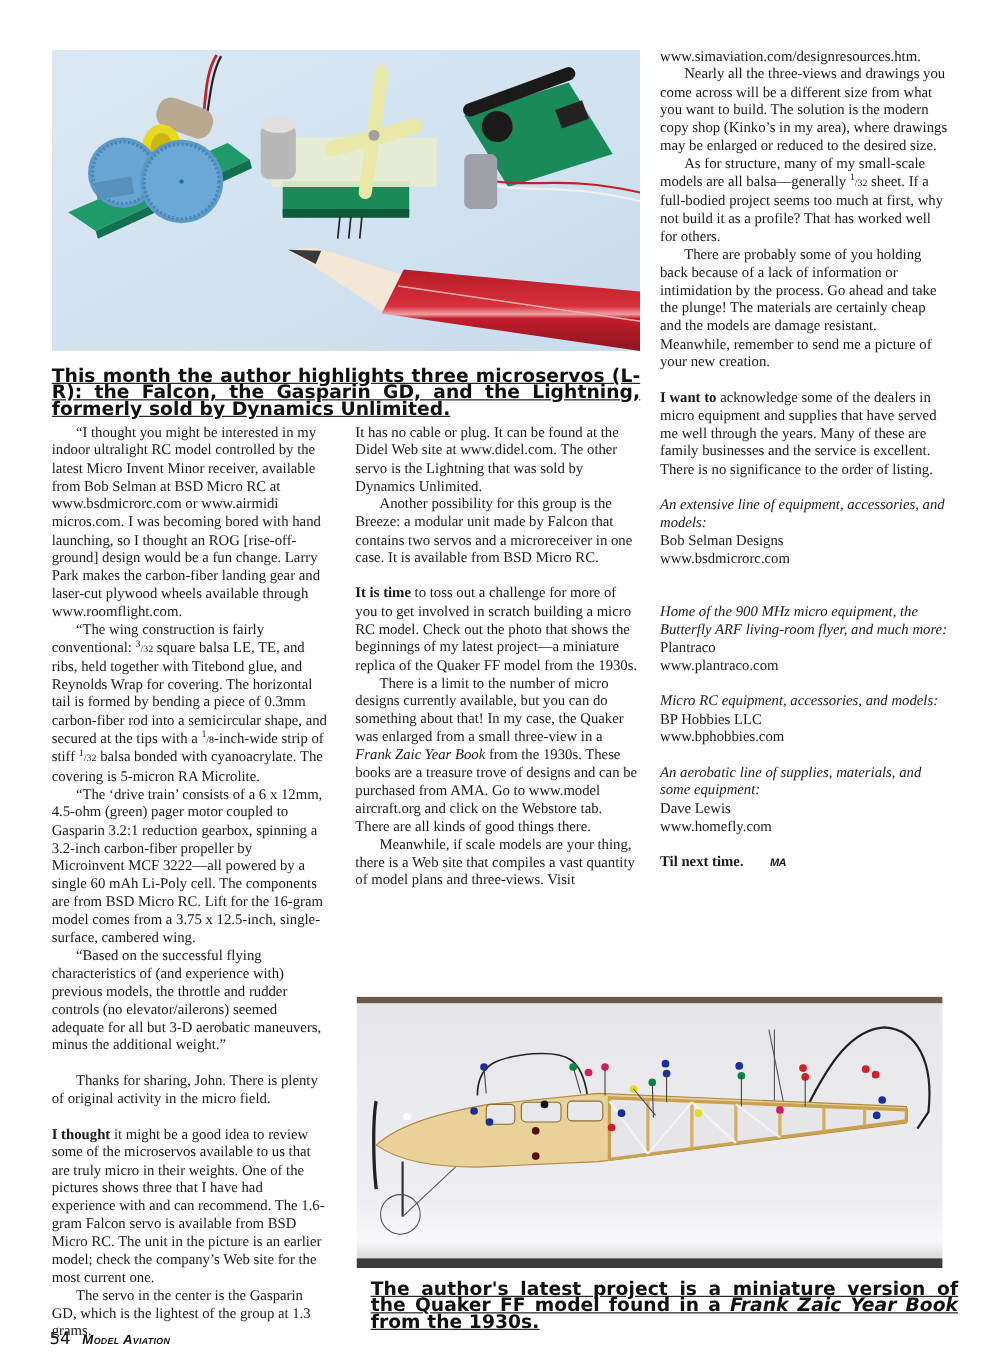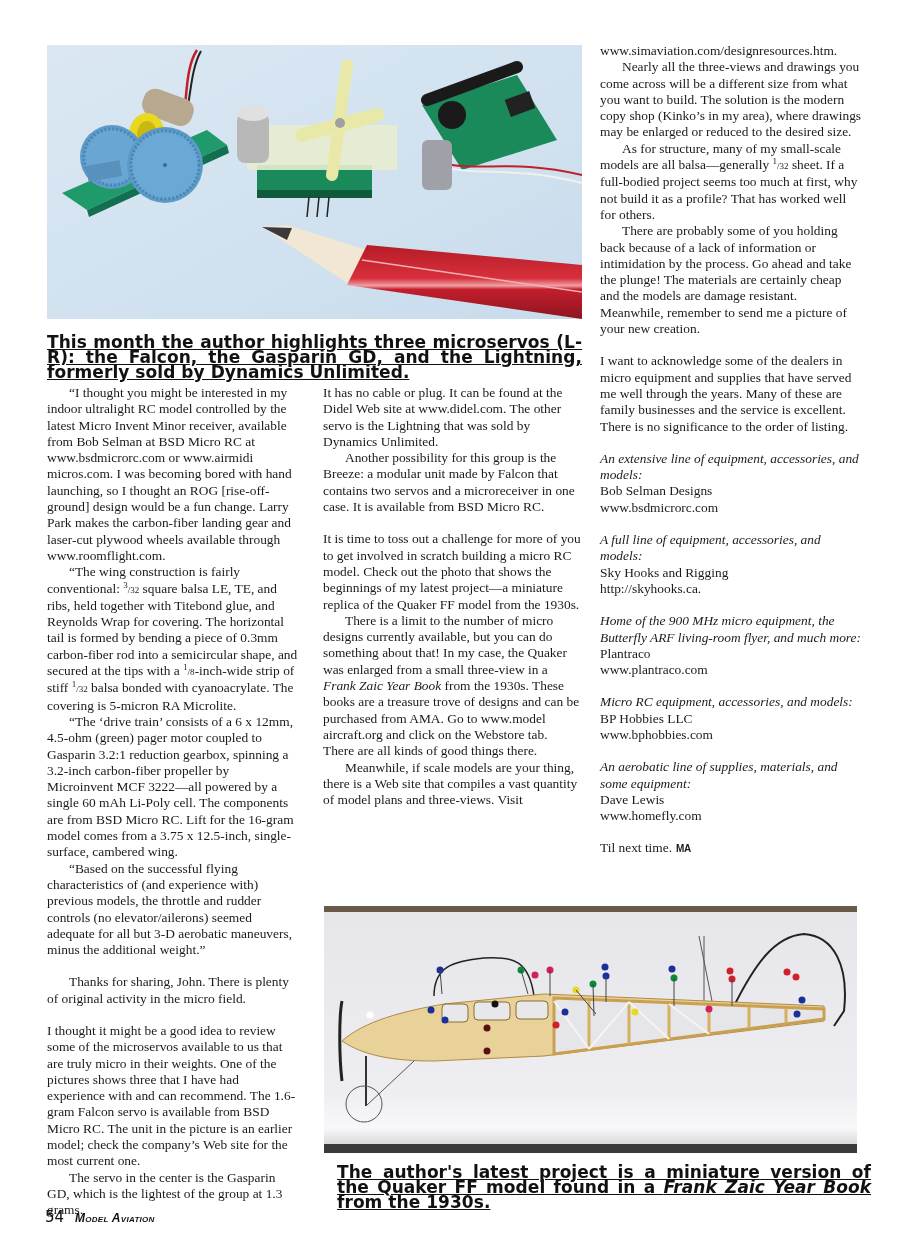--- a/index.html
+++ b/index.html
@@ -4,28 +4,28 @@
 <style>
   html, body { margin:0; padding:0; background:#ffffff; }
   body { width:916px; height:1245px; position:relative; overflow:hidden; font-family:"Liberation Serif", serif; color:#1a1a1a; }
   .photo { position:absolute; overflow:hidden; }
   .caption { position:absolute; font-family:"DejaVu Sans", sans-serif; font-weight:bold; font-size:17px; line-height:15px; color:#111; text-align:justify; letter-spacing:0.05px;text-decoration:underline; }
   .caption i { font-style:italic; }
   .col { position:absolute; font-size:13.4px; line-height:16.3px; }
   .col p { margin:0; }
   .ind { text-indent:22px; }
   .gap { height:16px; }
-  .lead { font-weight:normal; }
+  .lead { font-weight:bold; }
   .it { font-style:italic; }
   sup.fr, .fr-sup { font-size:9px; vertical-align:5px; line-height:0; }
   .fr-sub { font-size:9px; }
   .dealer-desc { font-style:italic; }
   .footer { position:absolute; left:45px; top:1208px; font-family:"DejaVu Sans", sans-serif; font-size:15px; color:#111; }
   .footer .mag { font-family:"Liberation Sans", sans-serif; font-weight:bold; font-style:italic; font-size:12px; letter-spacing:0.3px; margin-left:6px; font-variant:small-caps; }
-  .ma-logo { font-family:"Liberation Sans", sans-serif; font-weight:bold; font-size:10px; margin-left:4px; letter-spacing:-0.5px; }
+  .ma-logo { font-family:"Liberation Sans", sans-serif; font-weight:bold; font-style:italic; font-size:10px; margin-left:24px; letter-spacing:-0.5px; }
 </style>
 </head>
 <body>
 
 <div class="photo" style="left:47px;top:45px;width:535px;height:274px;">
   <svg width="535" height="274" viewBox="0 0 535 274" xmlns="http://www.w3.org/2000/svg">
     <defs>
       <linearGradient id="bgblue" x1="0" y1="0" x2="1" y2="1">
         <stop offset="0" stop-color="#dbe8f3"></stop>
         <stop offset="1" stop-color="#c9dcec"></stop>
@@ -113,25 +113,20 @@
   <p><span class="lead">I want to</span><span> acknowledge some of the dealers in micro equipment and supplies that have served me well through the years. Many of these are family businesses and the service is excellent. There is no significance to the order of listing.</span></p>
 
   <div>
     <div class="gap"></div>
     <div>
       <p class="dealer-desc">An extensive line of equipment, accessories, and models:</p>
       <p>Bob Selman Designs</p>
       <p>www.bsdmicrorc.com</p>
     </div>
     <div class="gap"></div>
-    <div>
-      <p class="dealer-desc">A full line of equipment, accessories, and models:</p>
-      <p>Sky Hooks and Rigging</p>
-      <p>http://skyhooks.ca.</p>
-    </div>
     <div class="gap"></div>
     <div>
       <p class="dealer-desc">Home of the 900 MHz micro equipment, the Butterfly ARF living-room flyer, and much more:</p>
       <p>Plantraco</p>
       <p>www.plantraco.com</p>
     </div>
     <div class="gap"></div>
     <div>
       <p class="dealer-desc">Micro RC equipment, accessories, and models:</p>
       <p>BP Hobbies LLC</p>

